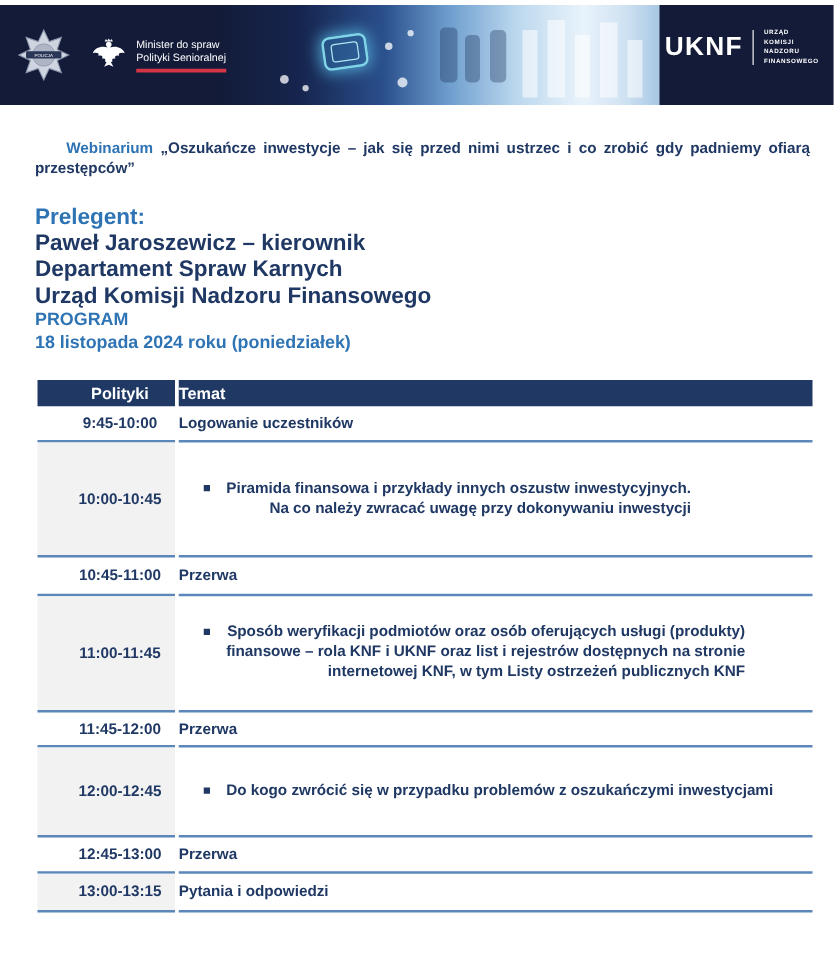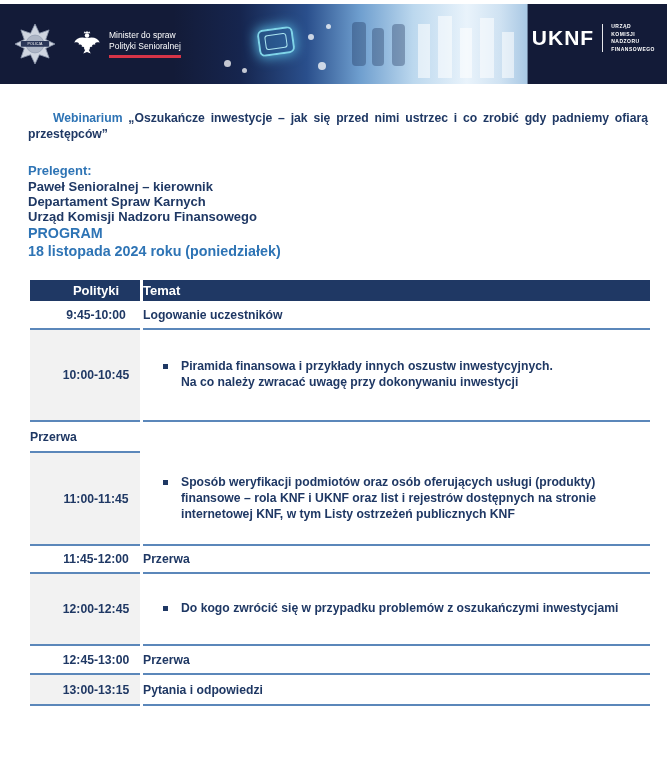--- a/index.html
+++ b/index.html
@@ -45,35 +45,35 @@
     background:rgba(60,140,200,.35);box-shadow:0 0 12px 2px rgba(90,190,230,.8);transform:rotate(-8deg);}
   .glow-square-inner{position:absolute;left:5px;top:4px;width:22px;height:15px;border:1px solid #aee7f2;border-radius:3px;}
   .dot{border-radius:50%;background:rgba(255,255,255,.75);}
   .bar{background:rgba(255,255,255,.55);bottom:6px;}
   .sil{background:rgba(25,45,85,.35);border-radius:4px;}
 
   
   .intro{margin:26px 19px 0 28px;}
   .webinar-title{font-size:12.2px;font-weight:bold;line-height:1.33;text-align:justify;}
   .webinar-title .lbl{color:var(--accent-blue);margin-left:25px;}
-  .presenter{margin-top:21px;font-size:13px;font-weight:bold;line-height:1.16;}
+  .presenter{margin-top:21px;font-size:18px;font-weight:bold;line-height:1.16;}
   .presenter .lbl{color:var(--accent-blue);}
   .program-head{color:var(--accent-blue);font-size:14.3px;font-weight:bold;line-height:1.28;}
 
   
   .agenda{margin:20px 0 0 30px;width:620px;font-size:12.2px;font-weight:bold;}
   .trow{display:grid;grid-template-columns:110px 1fr;column-gap:3px;}
   .cell{border-bottom:2px solid var(--border-blue);}
   .cell.time{display:flex;align-items:center;justify-content:center;padding-left:22px;}
   .cell.topic{display:flex;flex-direction:column;justify-content:center;}
   .cell.topic.with-bullets{padding-left:0;gap:13px;}
   .trow.thead .cell{background:var(--navy-header);color:#fff;border-bottom:none;font-size:13px;}
   .trow.thead{height:21px;}
   .shade{background:var(--shade-gray);}
-  .bullet-item{display:flex;gap:13px;padding-left:20px;padding-right:10px;}
+  .bullet-item{display:flex;gap:13px;padding-left:20px;padding-right:10px;text-align:right;}
   .bullet{flex:0 0 auto;width:5px;height:5px;background:var(--navy-text);margin-top:5px;}
   .preline{white-space:pre-line;line-height:1.3;}
   .r-h29{min-height:29px;} .r-h92{min-height:92px;} .r-h31{min-height:31px;}
   .r-h93{min-height:93px;} .r-h28{min-height:28px;} .r-h72{min-height:72px;}
 </style>
 </head>
 <body>
 
 <div class="banner">
 
@@ -130,21 +130,21 @@
 </div>
 
 <div class="intro">
   <div class="webinar-title">
     <span class="lbl">Webinarium</span>
     <span>„Oszukańcze inwestycje – jak się przed nimi ustrzec i co zrobić gdy padniemy ofiarą przestępców”</span>
   </div>
 
   <div class="presenter">
     <div class="lbl">Prelegent:</div>
-    <div>Paweł Senioralnej – kierownik</div>
+    <div>Paweł Jaroszewicz – kierownik</div>
     <div>Departament Spraw Karnych</div>
     <div>Urząd Komisji Nadzoru Finansowego</div>
   </div>
 
   <div class="program-head">
     <div>PROGRAM</div>
     <div>18 listopada 2024 roku (poniedziałek)</div>
   </div>
 </div>
 
@@ -165,20 +165,21 @@
     <div class="cell topic with-bullets r-h92">
       <div class="bullet-item">
         <span class="bullet"></span>
         <span class="preline">Piramida finansowa i przykłady innych oszustw inwestycyjnych.
 Na co należy zwracać uwagę przy dokonywaniu inwestycji</span>
       </div>
     </div>
   </div>
 
   <div class="trow">
+    <div class="cell time r-h31">10:45-11:00</div>
     <div class="cell topic r-h31">Przerwa</div>
   </div>
 
   <div class="trow">
     <div class="cell time shade r-h93">11:00-11:45</div>
     <div class="cell topic with-bullets r-h93">
       <div class="bullet-item">
         <span class="bullet"></span>
         <span class="preline">Sposób weryfikacji podmiotów oraz osób oferujących usługi (produkty)
 finansowe – rola KNF i UKNF oraz list i rejestrów dostępnych na stronie

